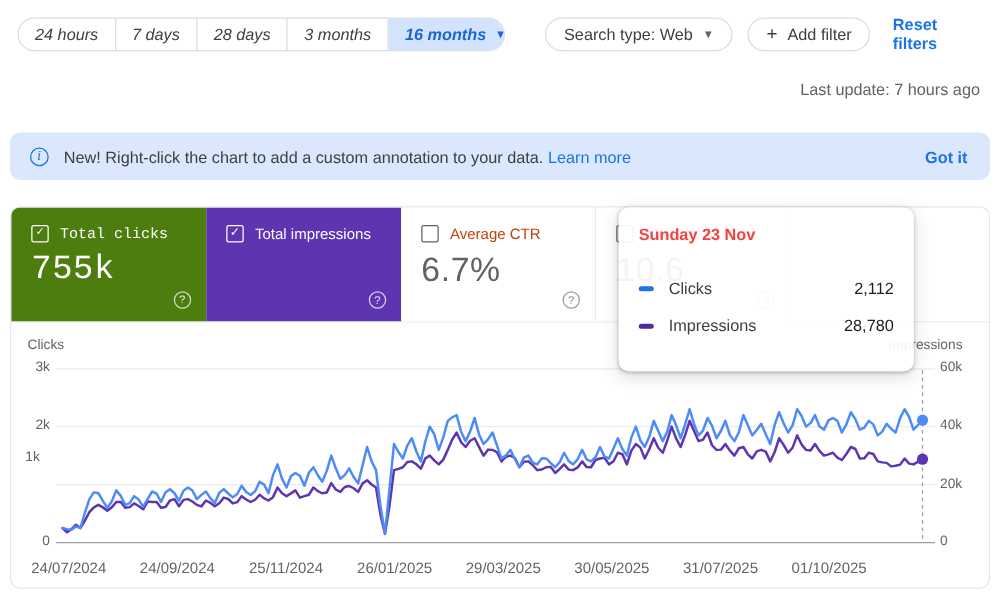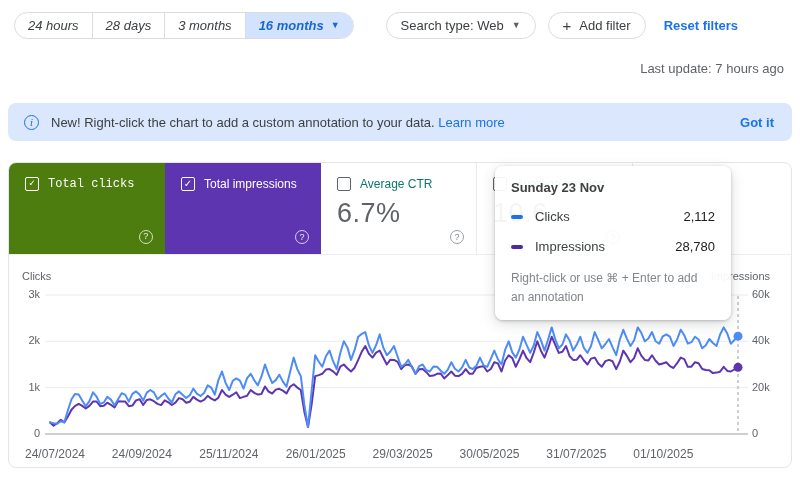--- a/index.html
+++ b/index.html
@@ -36,55 +36,58 @@
   .metric-card { position:relative; width:156px; height:100%; padding:14px 16px 0; cursor:pointer; background:#fff; }
   .metric-card.divided { border-right:1px solid #e8eaed; }
   .cb-row { display:flex; align-items:center; gap:9px; }
   .cb { width:14px; height:14px; border-radius:2px; display:flex; align-items:center; justify-content:center; font-size:10px; line-height:1; }
   .metric-card.colored .cb { border:1.5px solid #fff; color:#fff; }
   .metric-card.colored .cb.checked::after { content:"✓"; }
   .metric-card.plain .cb { border:1.5px solid #5f6368; background:#fff; }
   .metric-label { font-size:12px; }
   .metric-card.colored { color:#fff; }
   .metric-card.colored .metric-label { color:#fff; }
-  .metric-card.plain .metric-label { color:#0f766e; }
+  .metric-card.plain .metric-label { color:#c2410c; }
   .metric-value { margin-top:7px; font-size:27px; letter-spacing:.5px; }
   .metric-card.plain .metric-value { color:#5f6368; }
   .help-icon { position:absolute; right:12px; bottom:10px; width:14px; height:14px; border-radius:50%; font-size:9px; display:flex; align-items:center; justify-content:center; }
   .metric-card.colored .help-icon { border:1px solid rgba(255,255,255,.75); color:rgba(255,255,255,.9); }
   .metric-card.plain .help-icon { border:1px solid #9aa0a6; color:#80868b; }
   .chart-area { position:absolute; left:0; top:92px; right:0; bottom:0; }
 
   
   #chart-svg { position:absolute; inset:0; z-index:2; pointer-events:none; }
   #axis-layer { position:absolute; inset:0; z-index:2; pointer-events:none; }
   .axis-tick, .axis-title, .x-label { position:absolute; font-size:11px; color:#5f6368; white-space:nowrap; }
   .x-label { font-size:12px; transform:translateX(-50%); }
   .tick-left { width:28px; text-align:right; }
 
   
   .tooltip { position:absolute; left:495px; top:166px; width:236px; z-index:5; background:rgba(255,255,255,.93); border-radius:8px; padding:14px 16px 14px; box-shadow:0 1px 3px rgba(60,64,67,.3), 0 4px 14px rgba(60,64,67,.18); }
-  .tt-title { font-size:13px; font-weight:bold; color:#404040; margin-bottom:14px; }
+  .tt-title { font-size:13px; font-weight:bold; color:#ef4444; margin-bottom:28px; }
   .tt-row { display:flex; align-items:center; margin-bottom:15px; }
   .tt-marker { width:12px; height:4px; border-radius:2px; flex:0 0 auto; }
   .tt-label { margin-left:12px; font-size:13px; color:#3c4043; }
   .tt-value { margin-left:auto; font-size:13px; color:#202124; }
   .tt-footer { margin-top:4px; font-size:12px; line-height:1.55; color:#80868b; width:200px; }
 </style>
 </head>
 <body>
 
 <div id="app">
 
   <div class="toolbar">
     <div class="segmented">
       <div class="segment">
           <span>24 hours</span>
         </div>
       <div class="segment">
+          <span>7 days</span>
+        </div>
+      <div class="segment">
           <span>28 days</span>
         </div>
       <div class="segment">
           <span>3 months</span>
         </div>
       <div class="segment selected">
         <span>16 months</span>
         <span class="caret">▼</span>
       </div>
     </div>
@@ -110,20 +113,21 @@
     <span class="got-it">Got it</span>
   </div>
 
   <div class="panel">
     <div class="metrics-row">
       <div class="metric-card colored" style="background: #4d7c0f; font-family: Liberation Mono, monospace;">
         <div class="cb-row">
           <span class="cb checked"></span>
           <span class="metric-label">Total clicks</span>
         </div>
+        <div class="metric-value" style="color: rgb(255, 255, 255);">755k</div>
         <span class="help-icon">?</span>
       </div>
       <div class="metric-card colored" style="background: rgb(94, 53, 177);">
         <div class="cb-row">
           <span class="cb checked"></span>
           <span class="metric-label">Total impressions</span>
         </div>
         <span class="help-icon">?</span>
       </div>
       <div class="metric-card plain divided" style="background: rgb(255, 255, 255);">
@@ -154,21 +158,21 @@
       <polyline points="50.0,422.4 53.6,425.8 57.2,423.3 60.8,419.8 64.3,422.4 67.9,416.5 71.5,409.7 75.1,405.9 78.7,403.9 82.3,405.9 85.8,408.5 89.4,405.9 93.0,401.6 96.6,401.5 100.2,406.2 103.8,405.7 107.3,402.7 110.9,404.8 114.5,407.4 118.1,401.2 121.7,401.6 125.3,401.6 128.8,406.2 132.4,405.6 136.0,400.4 139.6,399.3 143.2,405.0 146.8,399.9 150.3,399.3 153.9,401.2 157.5,403.9 161.1,405.1 164.7,400.4 168.3,402.3 171.8,405.0 175.4,402.6 179.0,398.1 182.6,399.2 186.2,402.7 189.8,401.7 193.3,396.9 196.9,399.6 200.5,401.6 204.1,399.8 207.7,395.8 211.3,398.7 214.8,400.4 218.4,397.7 222.0,390.0 225.6,394.6 229.2,396.9 232.8,394.7 236.3,392.3 239.9,398.1 243.5,396.9 247.1,395.8 250.7,390.0 254.3,392.9 257.8,394.6 261.4,394.0 265.0,386.5 268.6,391.6 272.2,393.5 275.8,389.6 279.3,388.8 282.9,390.6 286.5,393.5 290.1,386.7 293.7,384.2 297.3,387.6 300.8,390.0 304.4,411.9 308.0,427.1 311.6,404.5 315.2,376.1 318.8,375.1 322.3,373.8 325.9,369.6 329.5,369.1 333.1,371.4 336.7,374.9 340.3,366.7 343.8,364.5 347.4,368.3 351.0,371.5 354.6,367.7 358.2,359.9 361.8,351.6 365.3,346.0 368.9,353.8 372.5,357.6 376.1,352.6 379.7,350.6 383.3,357.7 386.8,364.5 390.4,359.7 394.0,359.9 397.6,361.8 401.2,369.1 404.8,365.4 408.3,364.5 411.9,366.4 415.5,373.8 419.1,369.3 422.7,369.1 426.3,372.2 429.8,376.1 433.4,375.6 437.0,373.8 440.6,373.5 444.2,378.4 447.8,375.1 451.3,371.5 454.9,375.7 458.5,376.1 462.1,373.9 465.7,369.1 469.3,373.7 472.8,373.8 476.4,368.0 480.0,366.8 483.6,366.2 487.2,371.5 490.8,369.0 494.3,362.2 497.9,363.4 501.5,371.5 505.1,360.5 508.7,355.2 512.3,358.1 515.8,366.8 519.4,359.4 523.0,350.6 526.6,358.2 530.2,362.2 533.8,352.5 537.3,341.3 540.9,350.7 544.5,357.6 548.1,348.1 551.7,336.7 555.3,344.8 558.8,352.9 562.4,351.7 566.0,346.0 569.6,356.2 573.2,359.9 576.8,359.7 580.3,355.2 583.9,360.5 587.5,364.5 591.1,358.6 594.7,357.6 598.3,363.5 601.8,366.8 605.4,361.1 609.0,359.9 612.6,361.3 616.2,369.1 619.8,361.5 623.3,350.6 626.9,355.9 630.5,362.2 634.1,358.1 637.7,348.3 641.3,355.6 644.8,359.9 648.4,360.4 652.0,355.2 655.6,360.7 659.2,364.5 662.8,363.5 666.3,362.2 669.9,366.1 673.5,368.0 677.1,363.2 680.7,357.6 684.3,359.2 687.8,366.8 691.4,366.7 695.0,362.2 698.6,363.2 702.2,369.1 705.8,369.9 709.3,370.3 712.9,373.1 716.5,372.6 720.1,371.7 723.7,366.8 727.3,370.9 730.8,371.5 738.0,367.3" fill="none" stroke="#5e35b1" stroke-width="2" stroke-linejoin="round" stroke-linecap="round"></polyline>
       <polyline points="50.0,422.4 53.6,423.3 57.2,423.8 60.8,421.2 64.3,422.4 67.9,410.2 71.5,399.3 75.1,393.9 78.7,394.6 82.3,400.7 85.8,406.2 89.4,401.2 93.0,392.3 96.6,396.7 100.2,403.9 103.8,402.5 107.3,396.9 110.9,399.6 114.5,405.3 118.1,399.3 121.7,393.2 125.3,394.9 128.8,401.6 132.4,393.8 136.0,391.4 139.6,394.6 143.2,400.6 146.8,392.6 150.3,390.0 153.9,392.4 157.5,399.3 161.1,395.9 164.7,393.2 168.3,398.5 171.8,402.5 175.4,394.3 179.0,391.4 182.6,394.8 186.2,397.9 189.8,395.2 193.3,388.6 196.9,393.6 200.5,396.0 204.1,393.0 207.7,385.4 211.3,387.7 214.8,394.6 218.4,380.1 222.0,371.5 225.6,382.9 229.2,390.0 232.8,380.8 236.3,378.4 239.9,380.6 243.5,388.6 247.1,378.2 250.7,373.8 254.3,380.2 257.8,385.4 261.4,376.7 265.0,364.5 268.6,374.6 272.2,383.0 275.8,380.1 279.3,374.7 282.9,381.6 286.5,386.7 290.1,372.1 293.7,357.6 297.3,369.1 300.8,376.1 304.4,404.9 308.0,427.1 315.2,355.2 318.8,361.7 322.3,366.8 325.9,356.3 329.5,350.6 333.1,361.2 336.7,369.1 340.3,353.0 343.8,341.3 347.4,347.4 351.0,359.9 354.6,349.9 358.2,336.7 361.8,333.9 365.3,332.1 368.9,345.4 372.5,352.9 376.1,345.2 379.7,334.4 383.3,347.7 386.8,355.2 390.4,351.5 394.0,346.0 397.6,356.5 401.2,366.8 404.8,364.3 408.3,359.9 411.9,367.2 415.5,373.8 419.1,366.1 422.7,364.5 426.3,370.2 429.8,371.5 433.4,366.6 437.0,366.8 440.6,370.5 444.2,373.8 447.8,369.6 451.3,362.2 454.9,368.8 458.5,371.5 462.1,367.4 465.7,359.9 469.3,367.5 472.8,369.1 476.4,365.8 480.0,357.6 483.6,365.3 487.2,366.8 490.8,358.8 494.3,350.6 497.9,359.2 501.5,364.5 505.1,349.9 508.7,341.3 512.3,352.4 515.8,357.6 519.4,349.5 523.0,336.7 526.6,344.8 530.2,352.9 533.8,345.3 537.3,332.1 540.9,340.2 544.5,350.6 548.1,339.5 551.7,327.4 555.3,339.4 558.8,348.3 562.4,344.5 566.0,334.4 569.6,340.5 573.2,350.6 576.8,344.6 580.3,336.7 583.9,348.0 587.5,352.9 591.1,345.8 594.7,332.1 598.3,340.2 601.8,348.3 605.4,344.0 609.0,339.0 612.6,347.4 616.2,355.2 619.8,339.6 623.3,329.8 626.9,338.6 630.5,346.0 634.1,340.2 637.7,327.4 641.3,332.8 644.8,341.3 648.4,338.5 652.0,332.1 655.6,341.2 659.2,343.7 662.8,336.3 666.3,334.4 669.9,336.7 673.5,346.0 677.1,339.5 680.7,329.8 684.3,335.3 687.8,343.7 691.4,342.2 695.0,336.7 698.6,339.5 702.2,348.3 705.8,345.3 709.3,339.0 712.9,343.0 716.5,346.0 720.1,334.5 723.7,327.4 727.3,333.6 730.8,343.7 738.0,336.2" fill="none" stroke="#4e8cf5" stroke-width="2" stroke-linejoin="round" stroke-linecap="round"></polyline>
       <line x1="738" y1="296" x2="738" y2="434" stroke="#9aa0a6" stroke-width="1" stroke-dasharray="3,3"></line>
       <circle cx="738" cy="336.15103999999997" r="4.5" fill="#4e8cf5"></circle>
       <circle cx="738" cy="367.33113" r="4.5" fill="#5e35b1"></circle>
     </svg>
   <div id="axis-layer">
       <span class="axis-title" style="left: 22px; top: 270px;">Clicks</span>
       <span class="axis-title" style="right: 30px; top: 270px;">Impressions</span>
       <span class="axis-tick tick-left" style="left: 12px; top: 427px;">0</span>
-      <span class="axis-tick tick-left" style="left: 12px; top: 381px;">1k</span>
+      <span class="axis-tick tick-left" style="left: 12px; top: 360px; text-align: center;">1k</span>
       <span class="axis-tick tick-left" style="left: 12px; top: 334.34px; text-align: right;">2k</span>
       <span class="axis-tick tick-left" style="left: 12px; top: 288.01px;">3k</span>
       <span class="axis-tick" style="left: 752px; top: 427px;">0</span>
       <span class="axis-tick" style="left: 752px; top: 380.67px;">20k</span>
       <span class="axis-tick" style="left: 752px; top: 334.34px;">40k</span>
       <span class="axis-tick" style="left: 752px; top: 288.01px;">60k</span>
       <span class="x-label" style="left: 55px; top: 447px;">24/07/2024</span>
       <span class="x-label" style="left: 141.9px; top: 447px;">24/09/2024</span>
       <span class="x-label" style="left: 228.8px; top: 447px;">25/11/2024</span>
       <span class="x-label" style="left: 315.7px; top: 447px;">26/01/2025</span>
@@ -183,16 +187,15 @@
     <div class="tt-row">
       <span class="tt-marker" style="background: rgb(26, 115, 232);"></span>
       <span class="tt-label">Clicks</span>
       <span class="tt-value">2,112</span>
     </div>
     <div class="tt-row">
       <span class="tt-marker" style="background: rgb(76, 43, 158);"></span>
       <span class="tt-label">Impressions</span>
       <span class="tt-value">28,780</span>
     </div>
-    <div class="tt-footer">Right-click or use ⌘ + Enter to add an annotation</div>
   </div>
 
 </div>
 
 </body></html>

